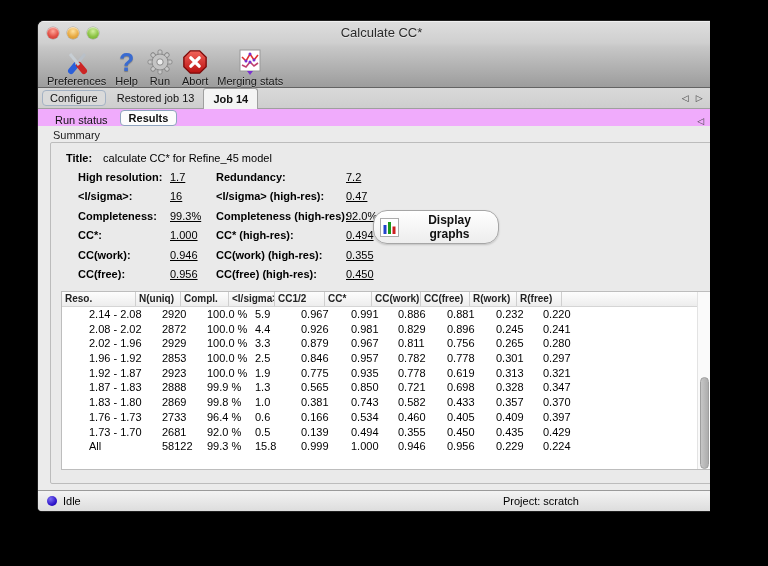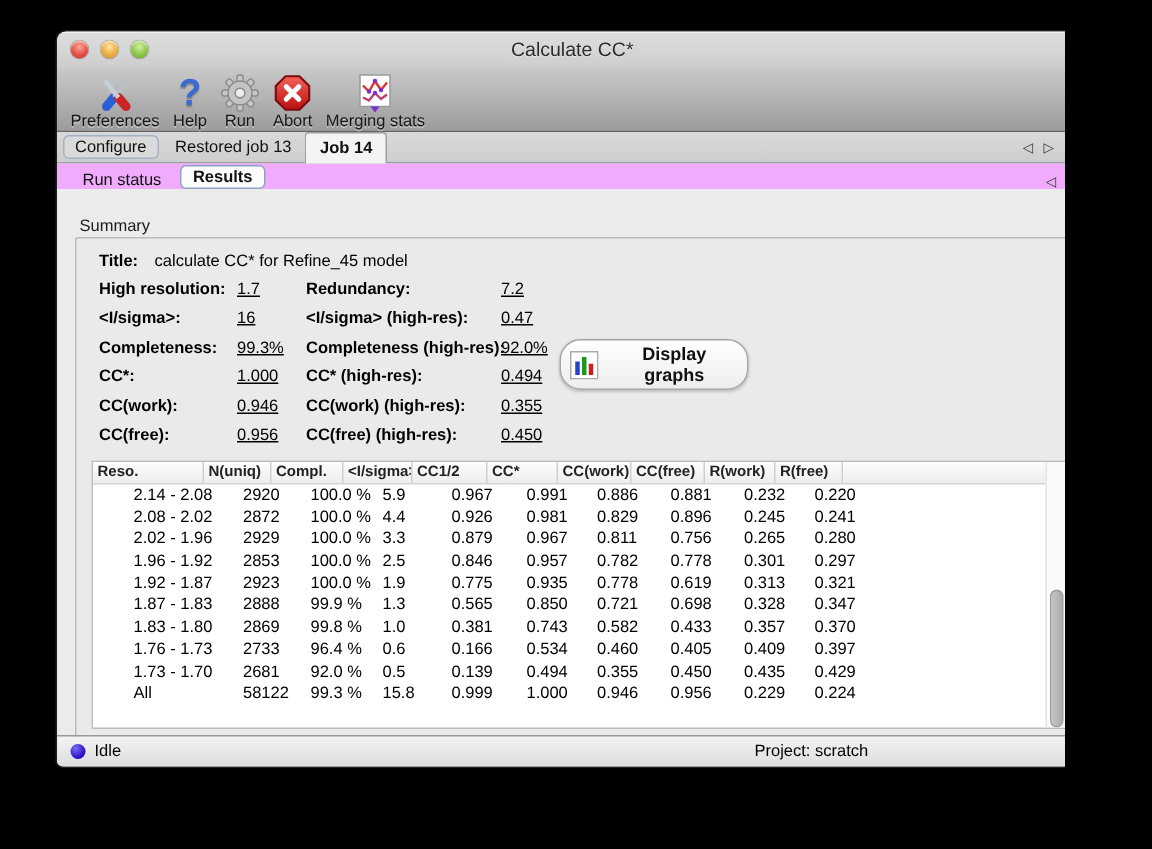--- a/index.html
+++ b/index.html
@@ -30,27 +30,27 @@
   .tab.active{background:#f4f4f4;border:1px solid #9f9f9f;border-bottom:none;border-radius:3px 3px 0 0;font-weight:bold;margin-bottom:-1px;z-index:2;}
   .tabnav{margin-left:auto;display:flex;align-items:center;gap:7px;padding-right:7px;color:#3c3c3c;font-size:9px;}
   .tabnav .glyph{line-height:9px;}
   .tabnav .close{font-size:10px;}
 
   .subtabbar{position:absolute;top:88px;left:0;right:0;height:17px;background:#f0abfc;display:flex;align-items:flex-end;padding-left:9px;font-size:11px;box-sizing:border-box;}
   .subtab{padding:0 8px;color:#111;}
   .subtab.active{border:1px solid #8fa3bf;border-radius:4px;background:#fcfcfc;font-weight:bold;padding:1px 8px;margin-left:4px;}
 
   
-  .content{position:absolute;top:105px;left:0;right:0;bottom:20px;background:#ebebeb;margin-top:16px;}
+  .content{position:absolute;top:105px;left:0;right:0;bottom:20px;background:#ebebeb;}
   .summary-label{position:absolute;left:15px;top:3px;font-size:11px;color:#1c1c1c;}
   .panel{position:absolute;left:12px;top:16px;width:665px;height:342px;border:1px solid #bcbcbc;border-radius:2px;background:#eaeaea;box-sizing:border-box;}
   .title-row{position:absolute;left:15px;top:9px;font-size:11px;color:#000;}
   .title-row .tl{font-weight:bold;}
   .title-row .tv{margin-left:11px;}
-  .summary-grid{position:absolute;left:15px;top:24px;display:grid;grid-template-columns:92px 46px 130px auto;grid-auto-rows:19.5px;align-items:center;font-size:11px;color:#000;}
+  .summary-grid{position:absolute;left:27px;top:24px;display:grid;grid-template-columns:92px 46px 130px auto;grid-auto-rows:19.5px;align-items:center;font-size:11px;color:#000;}
   .sum-label{font-weight:bold;white-space:nowrap;}
   .sum-value{white-space:nowrap;text-decoration:underline;}
 
   .display-btn{position:absolute;left:322px;top:67px;width:126px;height:34px;background:linear-gradient(#ffffff,#ededed);border:1px solid #a6a6a6;border-radius:14px;display:flex;align-items:center;justify-content:center;gap:8px;font-family:"Liberation Sans",sans-serif;font-size:12px;font-weight:bold;color:#101010;box-shadow:0 1px 2px rgba(0,0,0,.18);}
 
   
   .table{position:absolute;left:10px;top:148px;width:652px;height:179px;background:#fff;border:1px solid #bdbdbd;box-sizing:border-box;overflow:hidden;}
   .thead{display:flex;height:15px;background:linear-gradient(#fdfdfd,#ededed);border-bottom:1px solid #d5d5d5;box-sizing:border-box;}
   .th{font-size:10px;color:#222;padding:1px 0 0 3px;border-left:1px solid #cfcfcf;box-sizing:border-box;white-space:nowrap;overflow:hidden;font-weight:bold;}
   .th.first{border-left:none;}

